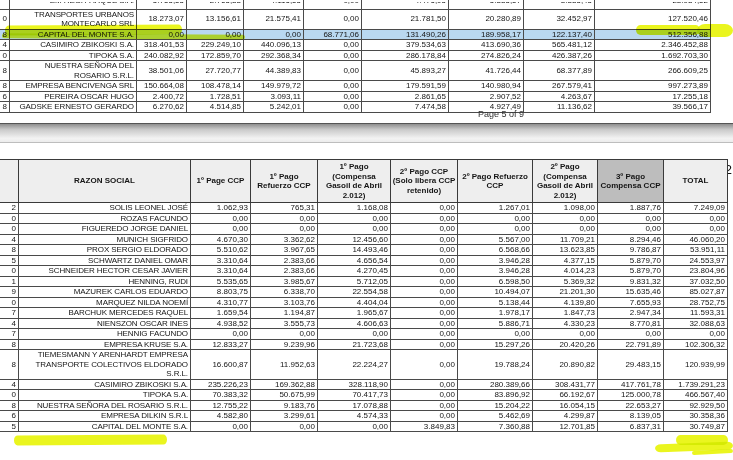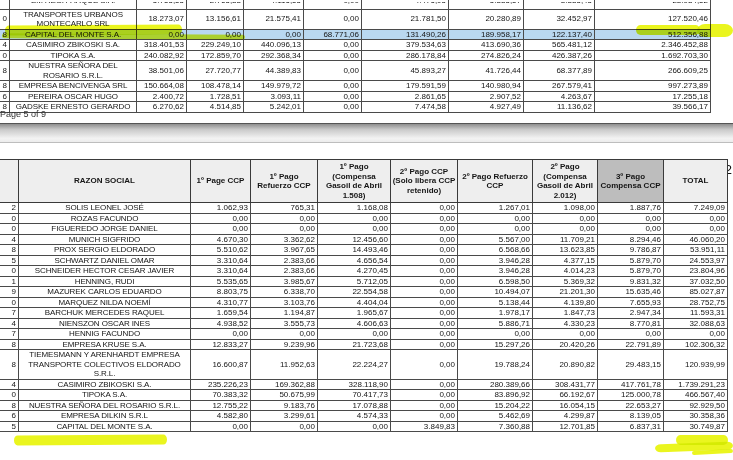--- a/index.html
+++ b/index.html
@@ -17,39 +17,39 @@
   }
   .tbl{
     position:absolute;border-collapse:collapse;table-layout:fixed;background:#fff;
   }
   .tbl td{
     border:1px solid #4a4a4a;font-size:8px;line-height:9.5px;
     padding:0 2px;vertical-align:middle;
   }
   .tbl tr{height:10px}
   .c-num{text-align:right;padding-right:4px;overflow:hidden}
-  .c-name{text-align:center;white-space:normal;padding-left:2px;letter-spacing:-0.1px}
+  .c-name{text-align:right;white-space:normal;padding-left:2px;letter-spacing:-0.1px}
   .c-val{text-align:right;padding-right:3px;white-space:nowrap}
   .row-blue td{background:var(--blue)}
   .row-partial td{border-top:none}
   .clip{display:block;height:4px;overflow:hidden}
   .clip span{display:block;margin-top:-6px}
   
   #top-table{left:-4px;top:-1px;width:714px}
   
   #bottom-table{left:-4px;top:159px;width:731px}
   #bottom-table th{
     border:1px solid #3a3a3a;background:var(--hdrbg);
     font-size:8px;line-height:9.5px;font-weight:bold;
     text-align:center;white-space:normal;padding:2px 1px;vertical-align:middle;
   }
   #bottom-table th.gray{background:var(--gray)}
   
   .page-footer{
-    position:absolute;top:109px;left:0;width:516px;text-align:left;
+    position:absolute;top:109px;left:8px;width:516px;text-align:right;
     font-size:9px;color:#333;
   }
   .separator{
     position:absolute;top:123px;left:0;width:733px;height:18px;
     background:linear-gradient(180deg,#8f8f8f 0%,#c9c9c9 30%,#f3f3f3 80%,#ececec 100%);
     border-top:1px solid #555;border-bottom:1px solid #bdbdbd;
   }
   .caption{
     position:absolute;top:162px;right:1px;font-size:13px;color:#111;white-space:nowrap;
   }
@@ -253,21 +253,21 @@
       <col style="width:65px">
     <col style="width:66px">
       <col style="width:64px">
   </colgroup>
   <thead>
     <tr>
       <th></th>
       <th>RAZON SOCIAL</th>
       <th>1º Page CCP</th>
       <th>1º Pago Refuerzo CCP</th>
-      <th>1º Pago (Compensa Gasoil de Abril 1.508)</th>
+      <th>1º Pago (Compensa Gasoil de Abril 2.012)</th>
       <th>2º Pago CCP (Solo libera CCP retenido)</th>
       <th>2º Pago Refuerzo CCP</th>
       <th>2º Pago (Compensa Gasoil de Abril 2.012)</th>
       <th class="gray">3º Pago Compensa CCP</th>
       <th>TOTAL</th>
     </tr>
   </thead>
   <tbody id="bottom-body">
       <tr>
         <td class="c-num"><span>2</span></td>

